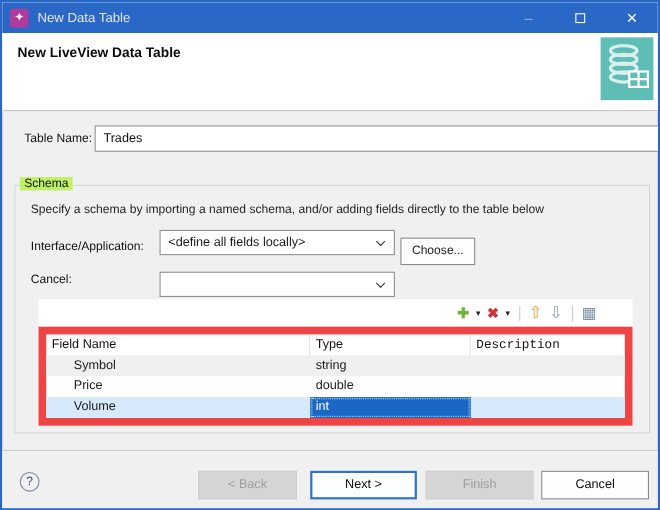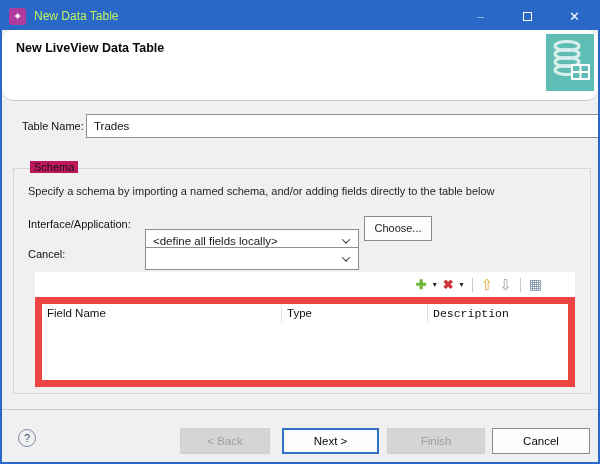--- a/index.html
+++ b/index.html
@@ -6,44 +6,44 @@
   *{box-sizing:border-box;}
   .window{
     position:relative;width:600px;height:464px;overflow:hidden;
     border:2px solid #2968c6;background:#f0f0f0;
     font-family:"Liberation Sans",sans-serif;color:#1a1a1a;font-size:11px;
   }
   
   .titlebar{position:absolute;top:0;left:0;right:0;height:28px;background:#2968c6;display:flex;align-items:center;}
   .app-icon{width:17px;height:17px;margin-left:7px;background:#b13a9e;border-radius:3px;
     color:#fff;font-size:11px;line-height:17px;text-align:center;flex:0 0 auto;}
-  .win-title{color:#bef264;font-size:12px;margin-left:8px;white-space:nowrap;}
+  .win-title{color:#e5e5e5;font-size:12px;margin-left:8px;white-space:nowrap;}
   .win-controls{margin-left:auto;display:flex;height:100%;}
   .wc{width:47px;display:flex;align-items:center;justify-content:center;color:#fff;font-size:13px;cursor:default;}
   .wc-min{color:#9db9e8;}
   .maxbox{width:9px;height:9px;border:1px solid #ffffff;display:block;}
   
-  .header{position:absolute;top:28px;left:0;right:0;height:71px;background:#ffffff;border-bottom:1px solid #c6c6c6;border-radius:12px;}
+  .header{position:absolute;top:28px;left:0;right:0;height:71px;background:#ffffff;border-bottom:1px solid #c6c6c6;}
   .h-title{position:absolute;left:14px;top:11px;font-size:12.5px;font-weight:bold;color:#0a0a0a;}
   .h-sub{position:absolute;left:18px;top:38px;font-size:11px;color:#1f1f1f;}
   .h-icon{position:absolute;right:4px;top:4px;width:48px;height:57px;background:#5ebdb5;}
   
   .lbl{position:absolute;font-size:11px;color:#111;white-space:nowrap;}
   .tn-label{left:20px;top:112px;height:24px;line-height:24px;}
   .text-input{position:absolute;left:84px;top:112px;width:540px;height:24px;background:#fff;
     border:1px solid #8f8f8f;font-family:"Liberation Sans",sans-serif;font-size:11.5px;color:#111;padding:0 7px;outline:none;}
   
   .group{position:absolute;left:11px;top:166px;width:578px;height:226px;border:1px solid #d6d6d6;}
-  .legend{position:absolute;left:16px;top:-8px;background:#be185d;padding:0 4px;font-size:11px;color:#111;}
+  .legend{position:absolute;left:4px;top:-8px;background:#bef264;padding:0 4px;font-size:11px;color:#111;}
   .g-desc{position:absolute;left:14px;top:16px;font-size:11px;color:#1f1f1f;white-space:nowrap;}
   .g-lbl-iface{position:absolute;left:14px;top:42px;height:26px;line-height:26px;}
   .g-lbl-schema{position:absolute;left:14px;top:72px;height:26px;line-height:26px;}
   .combo{position:absolute;left:131px;width:214px;height:23px;background:#fff;border:1px solid #8f8f8f;
     display:flex;align-items:center;padding-left:7px;font-size:11.5px;cursor:default;}
-  .combo-iface{top:60px;}
+  .combo-iface{top:40px;}
   .combo-schema{top:78px;}
   .chev{margin-left:auto;width:24px;align-self:stretch;display:flex;align-items:center;justify-content:center;}
   .chev i{width:6px;height:6px;border-right:1.4px solid #333;border-bottom:1.4px solid #333;
     transform:rotate(45deg) translate(-1px,-1px);display:block;}
   .choose-btn{position:absolute;left:350px;top:47px;width:68px;height:25px;background:#fdfdfd;
     border:1px solid #8a8a8a;font-size:11px;text-align:center;line-height:23px;cursor:default;}
   
   .toolbar{position:absolute;left:21px;top:103px;width:540px;height:25px;background:#ffffff;
     display:flex;align-items:center;justify-content:flex-end;padding-right:30px;}
   .tb-icon{margin:0 3px;font-size:13px;line-height:25px;cursor:default;}
@@ -144,20 +144,37 @@
       <span class="tb-sep"></span>
       <span class="tb-icon ic-copy">▦</span>
     </div>
 
     <div class="ftable">
       <div class="trow thead">
         <div class="cell c-field">Field Name</div>
         <div class="cell c-type">Type</div>
         <div class="cell c-desc">Description</div>
       </div>
+      <div class="tbody">
+        <div class="trow r-alt">
+          <div class="cell c-field">Symbol</div>
+          <div class="cell c-type">string</div>
+          <div class="cell c-desc"></div>
+        </div>
+        <div class="trow">
+          <div class="cell c-field">Price</div>
+          <div class="cell c-type">double</div>
+          <div class="cell c-desc"></div>
+        </div>
+        <div class="trow r-sel">
+          <div class="cell c-field">Volume</div>
+          <div class="cell c-type cell-sel">int</div>
+          <div class="cell c-desc"></div>
+        </div>
+      </div>
     </div>
   </div>
 
   <div class="footer">
     <div class="help">?</div>
     <div class="btn btn-back">&lt; Back</div>
     <div class="btn btn-next">Next &gt;</div>
     <div class="btn btn-finish">Finish</div>
     <div class="btn btn-cancel">Cancel</div>
   </div>

